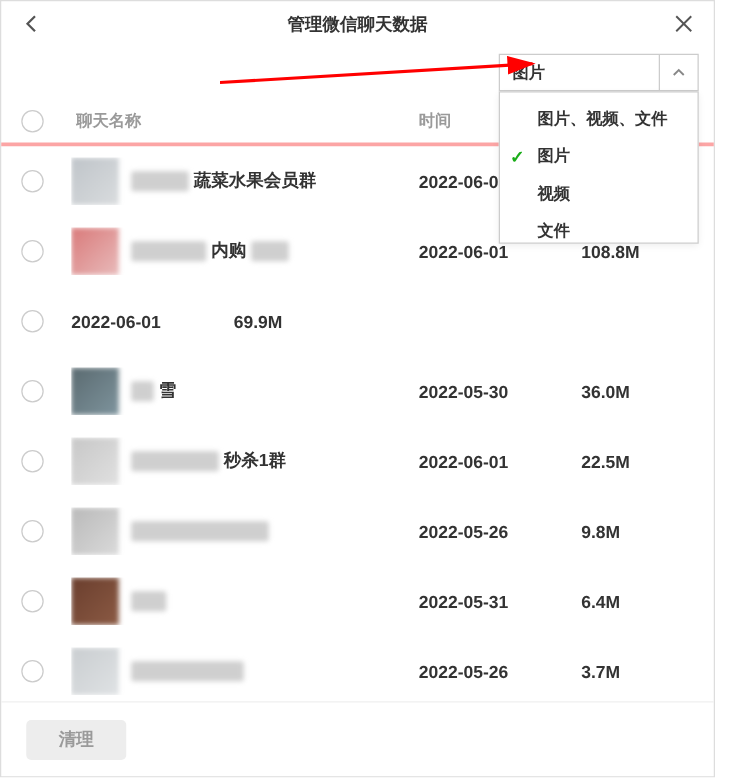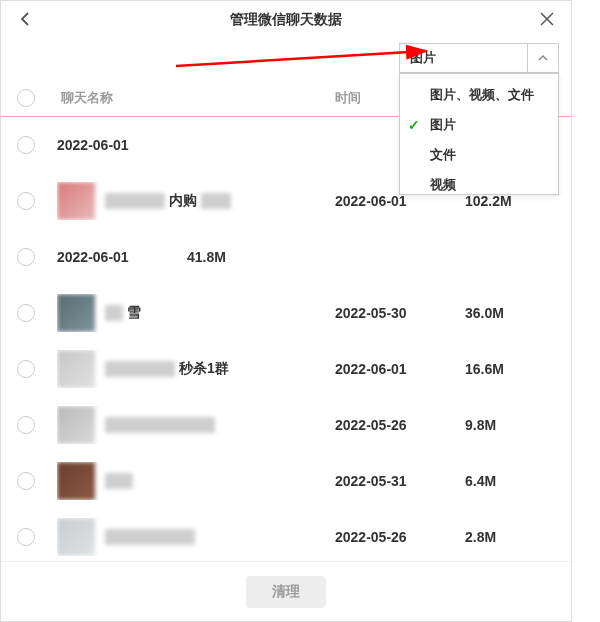--- a/index.html
+++ b/index.html
@@ -103,21 +103,21 @@
     font-size: 14px;
   }
 
   .header-row {
     display: flex;
     align-items: center;
     height: 38px;
     padding: 0 16px;
     color: #9a9a9a;
     font-size: 13px;
-    border-bottom: 1px solid #fca5a5;
+    border-bottom: 3px solid #fca5a5;
   }
   .col-check { width: 40px; display:flex; align-items:center; }
   .col-name  { flex: 1; padding-left: 4px; }
   .col-time  { width: 130px; }
   .col-size  { width: 90px; }
 
   .list {
     flex: 1;
     overflow: hidden;
   }
@@ -167,21 +167,21 @@
     margin-right: 4px;
     vertical-align: middle;
   }
   .time { width: 130px; color: #333; font-size: 14px; }
   .size { width: 90px; color: #333; font-size: 14px; }
 
   .footer {
     height: 60px;
     display: flex;
     align-items: center;
-    justify-content: center;
+    justify-content: flex-start;
     padding: 0 20px;
     border-top: 1px solid #f0f0f0;
   }
   .clean-btn {
     width: 80px; height: 32px;
     background: #ededed;
     color: #9a9a9a;
     border-radius: 4px;
     display: flex; align-items: center; justify-content: center;
     font-size: 14px;
@@ -229,24 +229,24 @@
 
     <div class="dropdown">
       <div class="dropdown-item">
         <span>图片、视频、文件</span>
       </div>
       <div class="dropdown-item">
         <span class="check">✓</span>
         <span>图片</span>
       </div>
       <div class="dropdown-item">
+        <span>视频</span>
+      </div>
+      <div class="dropdown-item">
         <span>文件</span>
-      </div>
-      <div class="dropdown-item">
-        <span>视频</span>
       </div>
     </div>
   </div>
 
   <svg class="arrow-svg" viewBox="0 0 260 30">
     <defs>
       <marker id="ah" markerWidth="10" markerHeight="10" refX="8" refY="3" orient="auto">
         <path d="M0,0 L9,3 L0,6 Z" fill="#ff0000"></path>
       </marker>
     </defs>
@@ -261,44 +261,49 @@
     <div class="col-time">时间</div>
     <div class="col-size"></div>
   </div>
 
   <div class="list">
 
     <div class="row">
       <div class="col-check">
           <div class="radio"></div>
         </div>
+      <div class="chat-name">
+        <div class="avatar c1"></div>
+        <span class="blur-block" style="width:46px;"></span>
+        <span>蔬菜水果会员群</span>
+      </div>
       <div class="time">2022-06-01</div>
       <div class="size"></div>
     </div>
 
     <div class="row">
       <div class="col-check">
           <div class="radio"></div>
         </div>
       <div class="chat-name">
         <div class="avatar c2"></div>
         <span class="blur-block" style="width:60px;"></span>
         <span>内购</span>
         <span class="blur-block" style="width:30px;margin-left:4px;"></span>
       </div>
       <div class="time">2022-06-01</div>
-      <div class="size">102.2M</div>
+      <div class="size">108.8M</div>
     </div>
 
     <div class="row">
       <div class="col-check">
           <div class="radio"></div>
         </div>
       <div class="time">2022-06-01</div>
-      <div class="size">41.8M</div>
+      <div class="size">69.9M</div>
     </div>
 
     <div class="row">
       <div class="col-check">
           <div class="radio"></div>
         </div>
       <div class="chat-name">
         <div class="avatar c4"></div>
         <span class="blur-block" style="width:18px;"></span>
         <span>雪</span>
@@ -310,21 +315,21 @@
     <div class="row">
       <div class="col-check">
           <div class="radio"></div>
         </div>
       <div class="chat-name">
         <div class="avatar c5"></div>
         <span class="blur-block" style="width:70px;"></span>
         <span>秒杀1群</span>
       </div>
       <div class="time">2022-06-01</div>
-      <div class="size">16.6M</div>
+      <div class="size">22.5M</div>
     </div>
 
     <div class="row">
       <div class="col-check">
           <div class="radio"></div>
         </div>
       <div class="chat-name">
         <div class="avatar c6"></div>
         <span class="blur-block" style="width:110px;"></span>
         <span></span>
@@ -349,21 +354,21 @@
     <div class="row">
       <div class="col-check">
           <div class="radio"></div>
         </div>
       <div class="chat-name">
         <div class="avatar c8"></div>
         <span class="blur-block" style="width:90px;"></span>
         <span></span>
       </div>
       <div class="time">2022-05-26</div>
-      <div class="size">2.8M</div>
+      <div class="size">3.7M</div>
     </div>
 
   </div>
 
   <div class="footer">
     <div class="clean-btn">清理</div>
   </div>
 
 </div>
 

